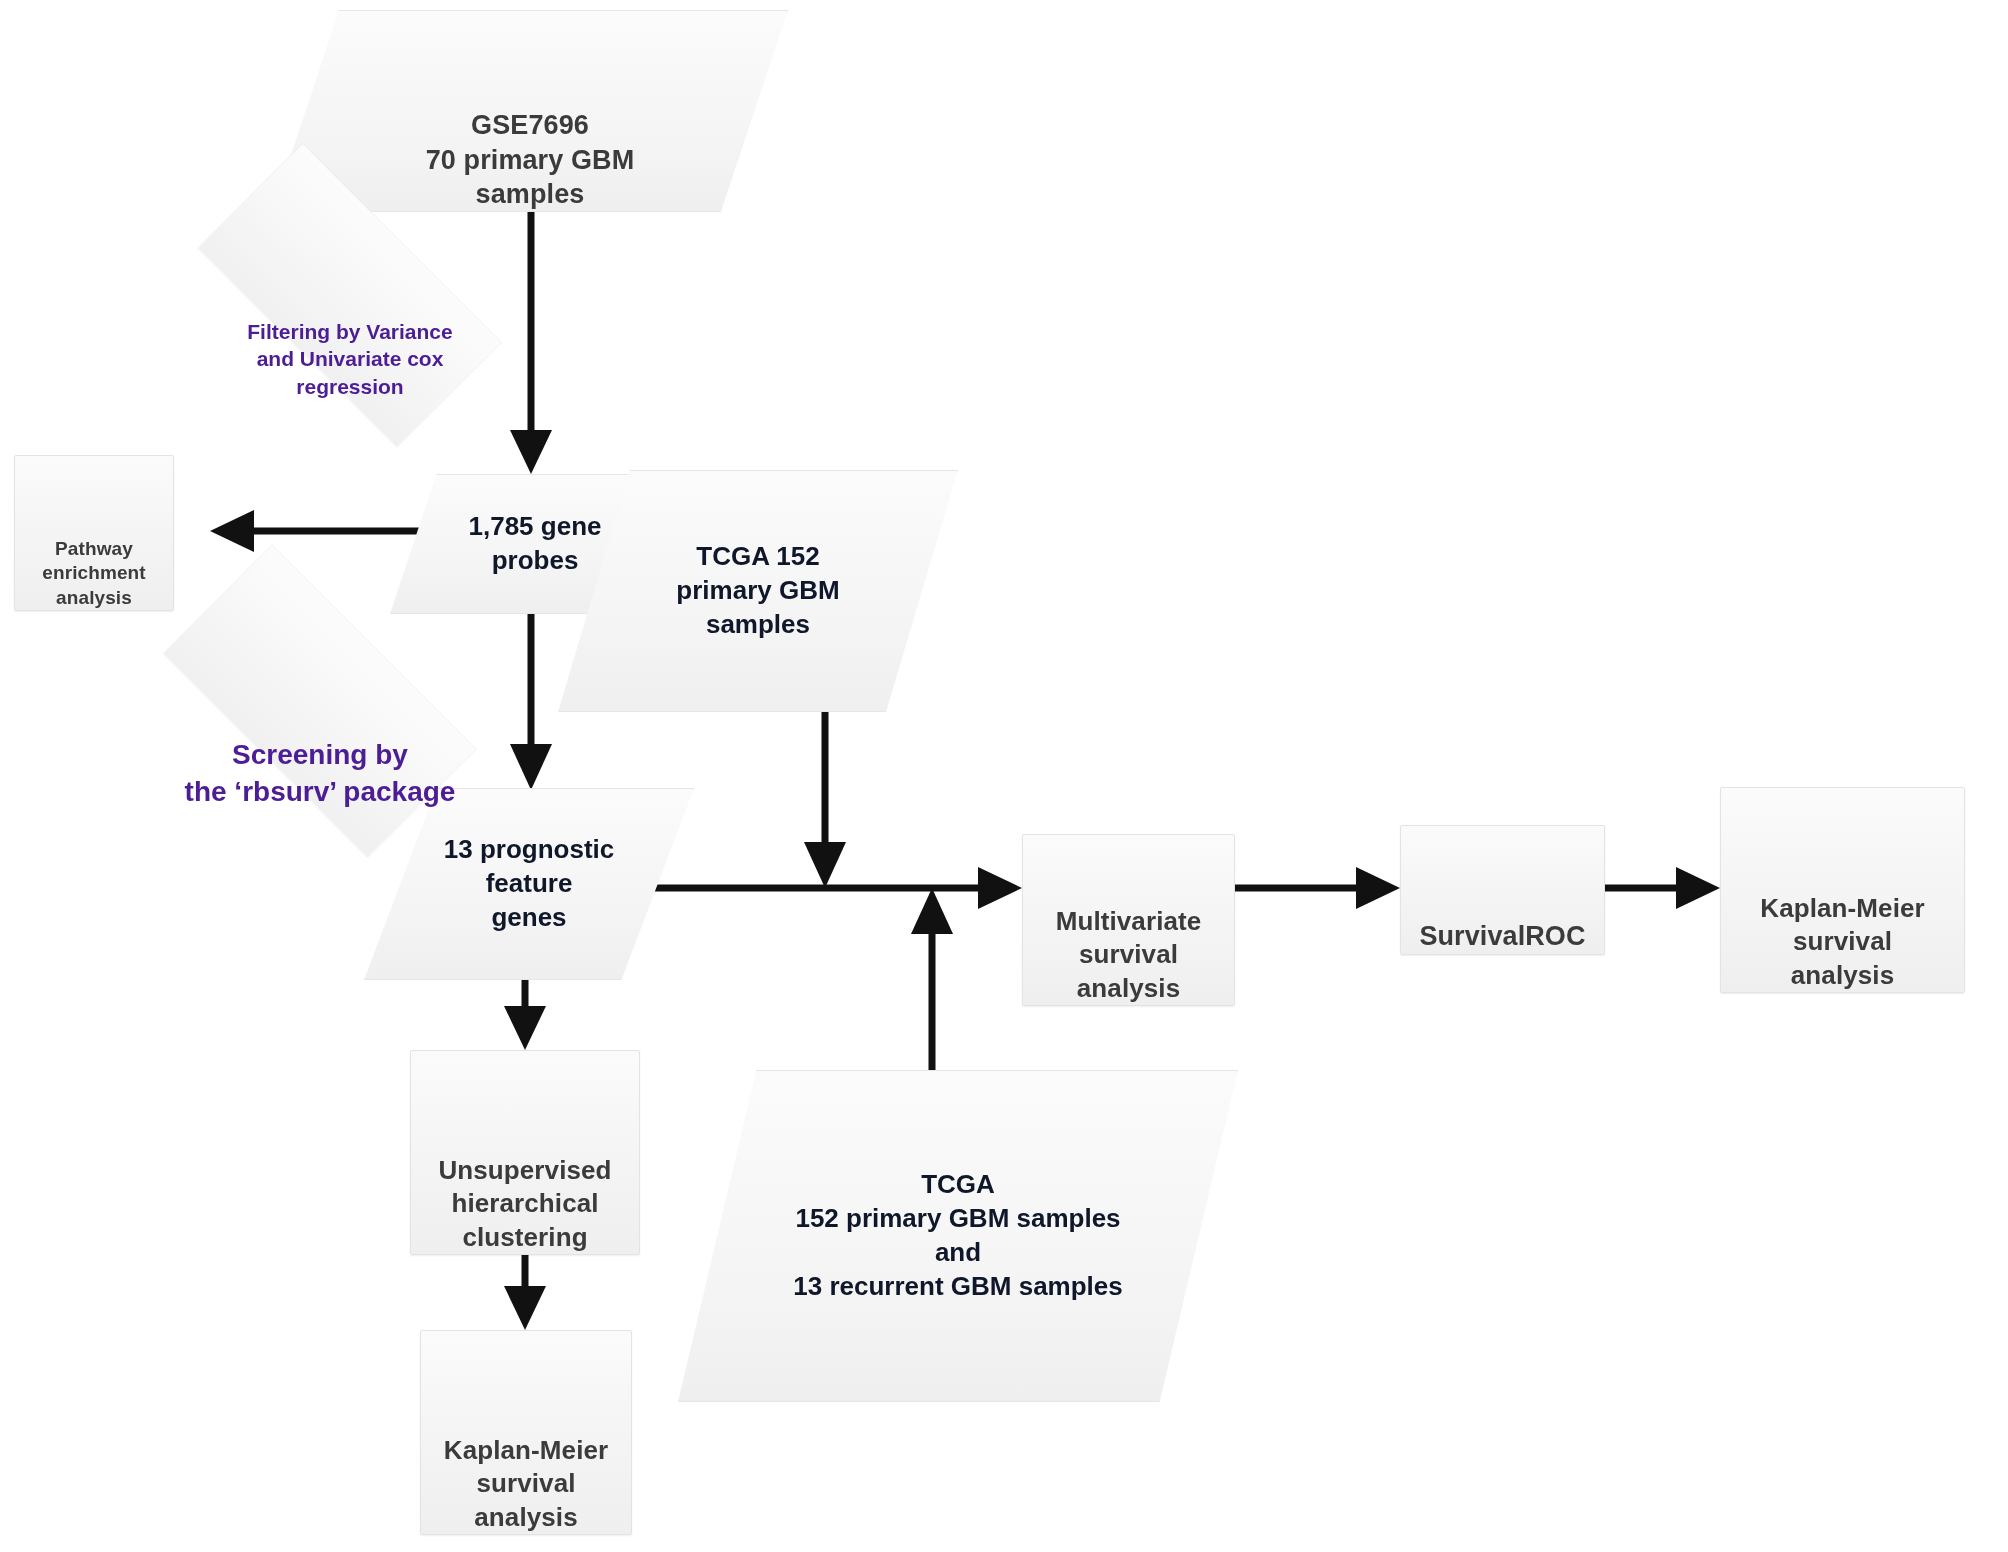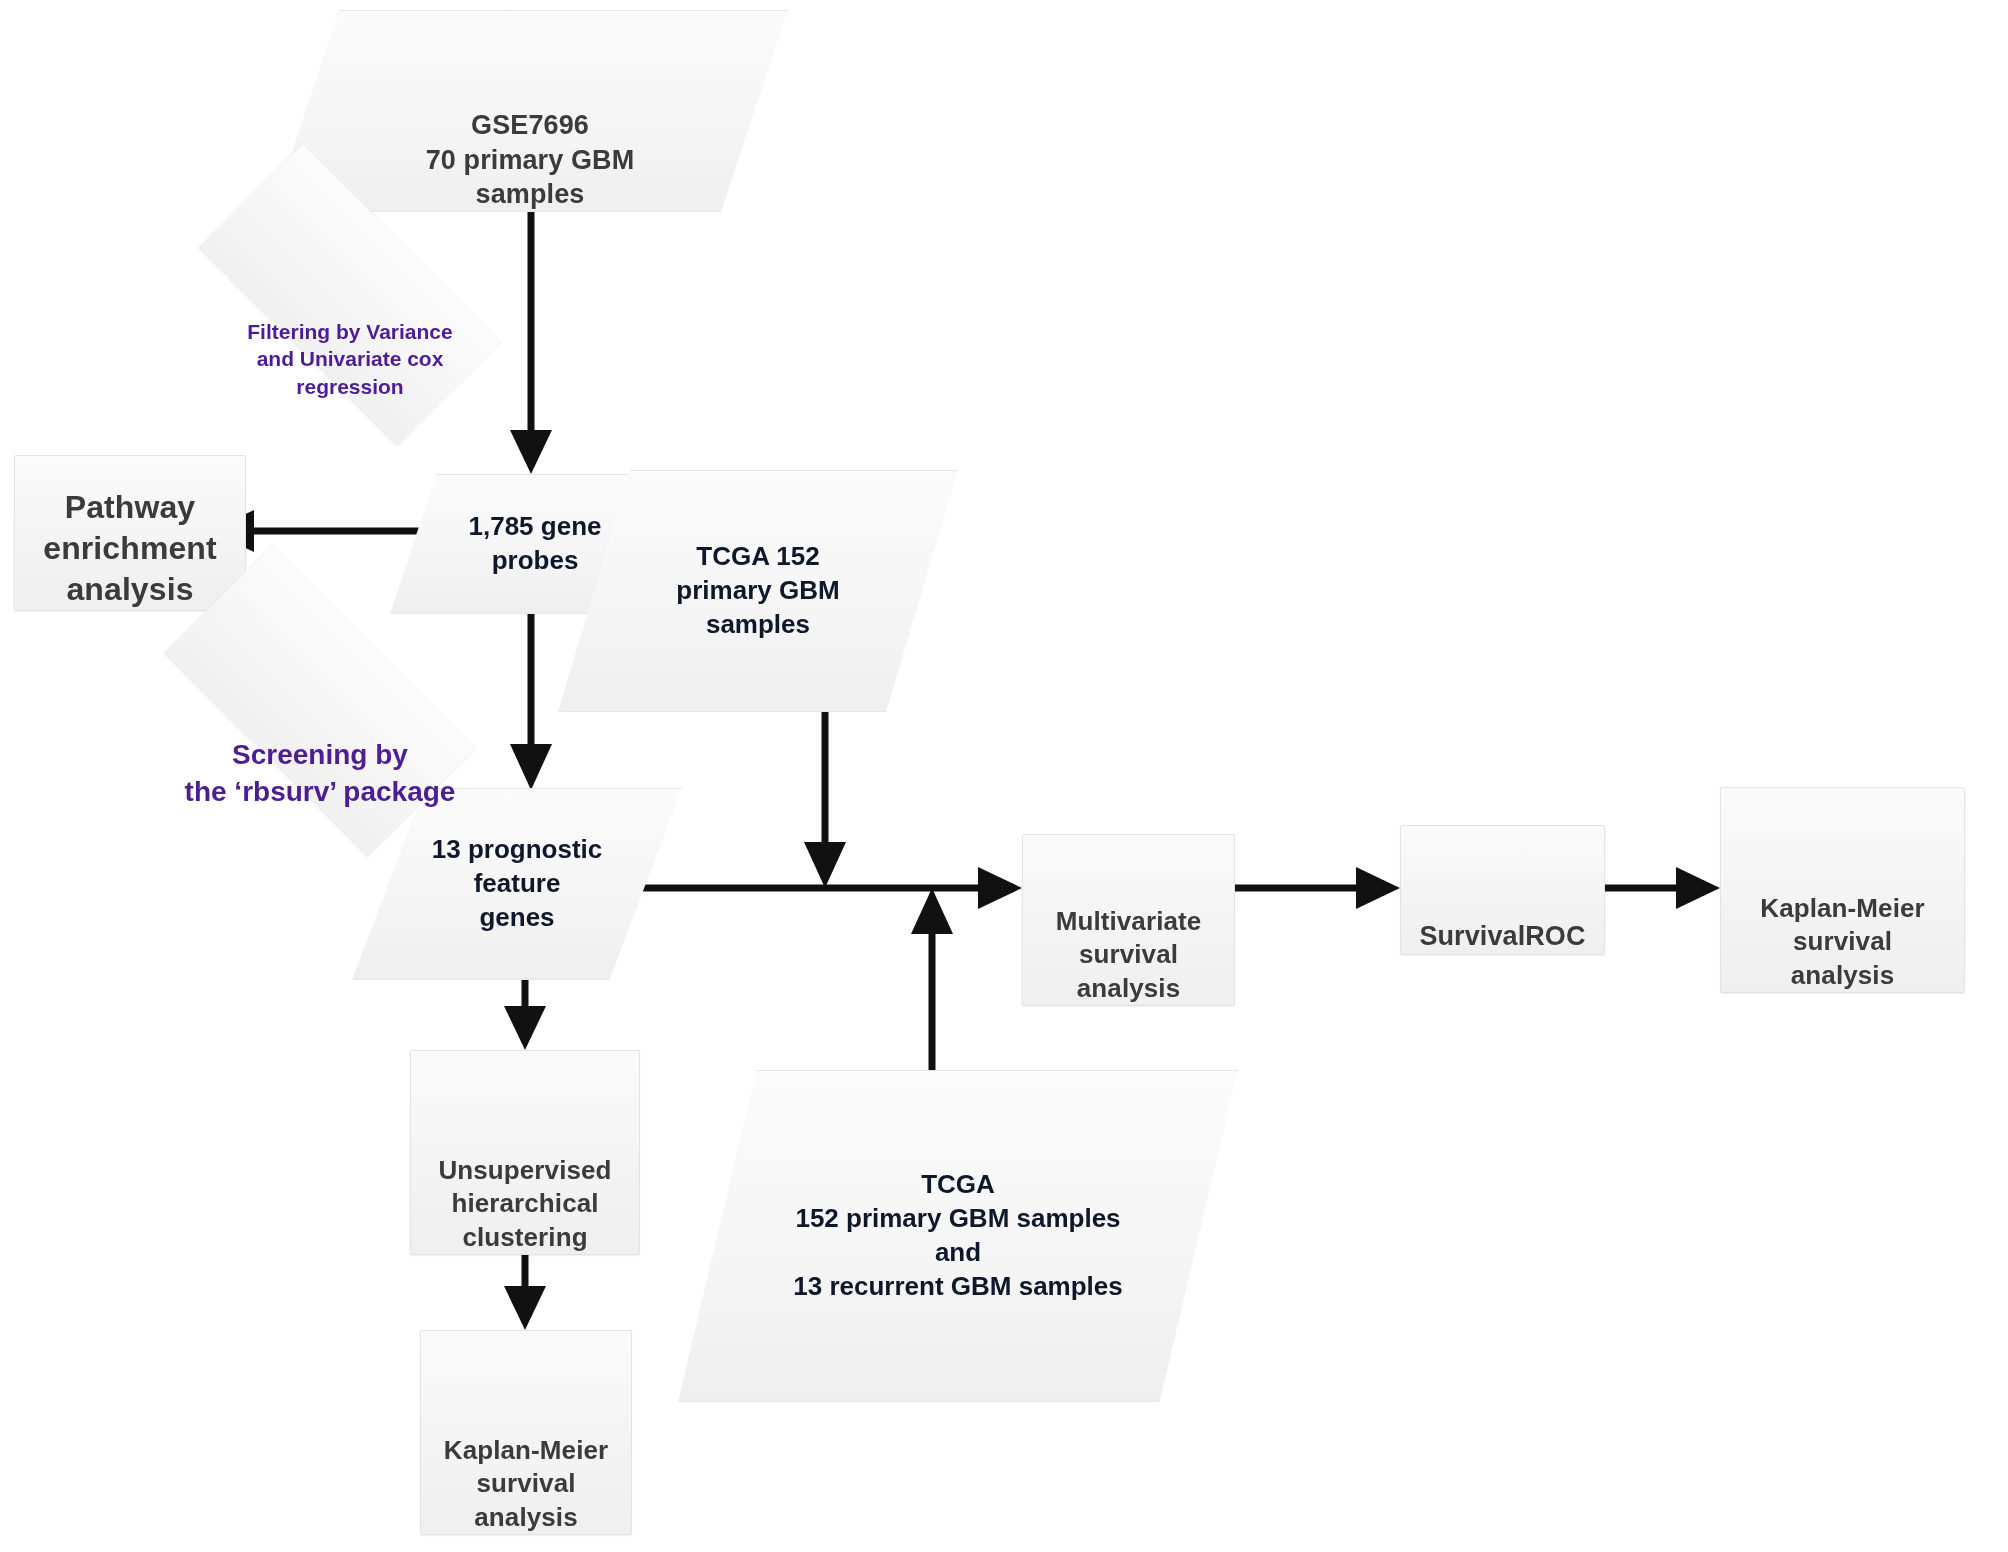--- a/index.html
+++ b/index.html
@@ -164,21 +164,21 @@
 
   <div class="diamond-wrap" style="left:150px; top:190px; width:400px; height:210px;">
     <div class="diamond-bg"></div>
     <div class="diamond-label" style="font-size:21px; flex-direction:column;">
       <div>Filtering by Variance</div>
       <div>and Univariate cox</div>
       <div>regression</div>
     </div>
   </div>
 
-  <div class="node rect" style="left:14px; top:455px; width:232px; height:156px; font-size:32px; flex-direction:column;">
+  <div class="node rect" style="left:14px; top:455px; width:160px; height:156px; font-size:19px; flex-direction:column;">
     <div>Pathway</div>
     <div>enrichment</div>
     <div>analysis</div>
   </div>
 
   <div class="para-wrap" style="left:390px; top:474px; width:290px; height:140px;">
     <div class="para-bg" style="clip-path: polygon(16% 0%, 100% 0%, 84% 100%, 0% 100%);"></div>
     <div class="para-label" style="font-size:26px; flex-direction:column;">
       <div>1,785 gene</div>
       <div>probes</div>
@@ -195,21 +195,21 @@
 
   <div class="para-wrap" style="left:558px; top:470px; width:400px; height:242px;">
     <div class="para-bg" style="clip-path: polygon(18% 0%, 100% 0%, 82% 100%, 0% 100%);"></div>
     <div class="para-label" style="font-size:26px; flex-direction:column;">
       <div>TCGA 152</div>
       <div>primary GBM</div>
       <div>samples</div>
     </div>
   </div>
 
-  <div class="para-wrap" style="left:352px; top:788px; width:330px; height:192px;">
+  <div class="para-wrap" style="left:364px; top:788px; width:330px; height:192px;">
     <div class="para-bg" style="clip-path: polygon(22% 0%, 100% 0%, 78% 100%, 0% 100%);"></div>
     <div class="para-label" style="font-size:26px; flex-direction:column;">
       <div>13 prognostic</div>
       <div>feature</div>
       <div>genes</div>
     </div>
   </div>
 
   <div class="node rect" style="left:1022px; top:803px; width:213px; height:172px; font-size:26px; flex-direction:column;margin-top:31px;">
     <div>Multivariate</div>

